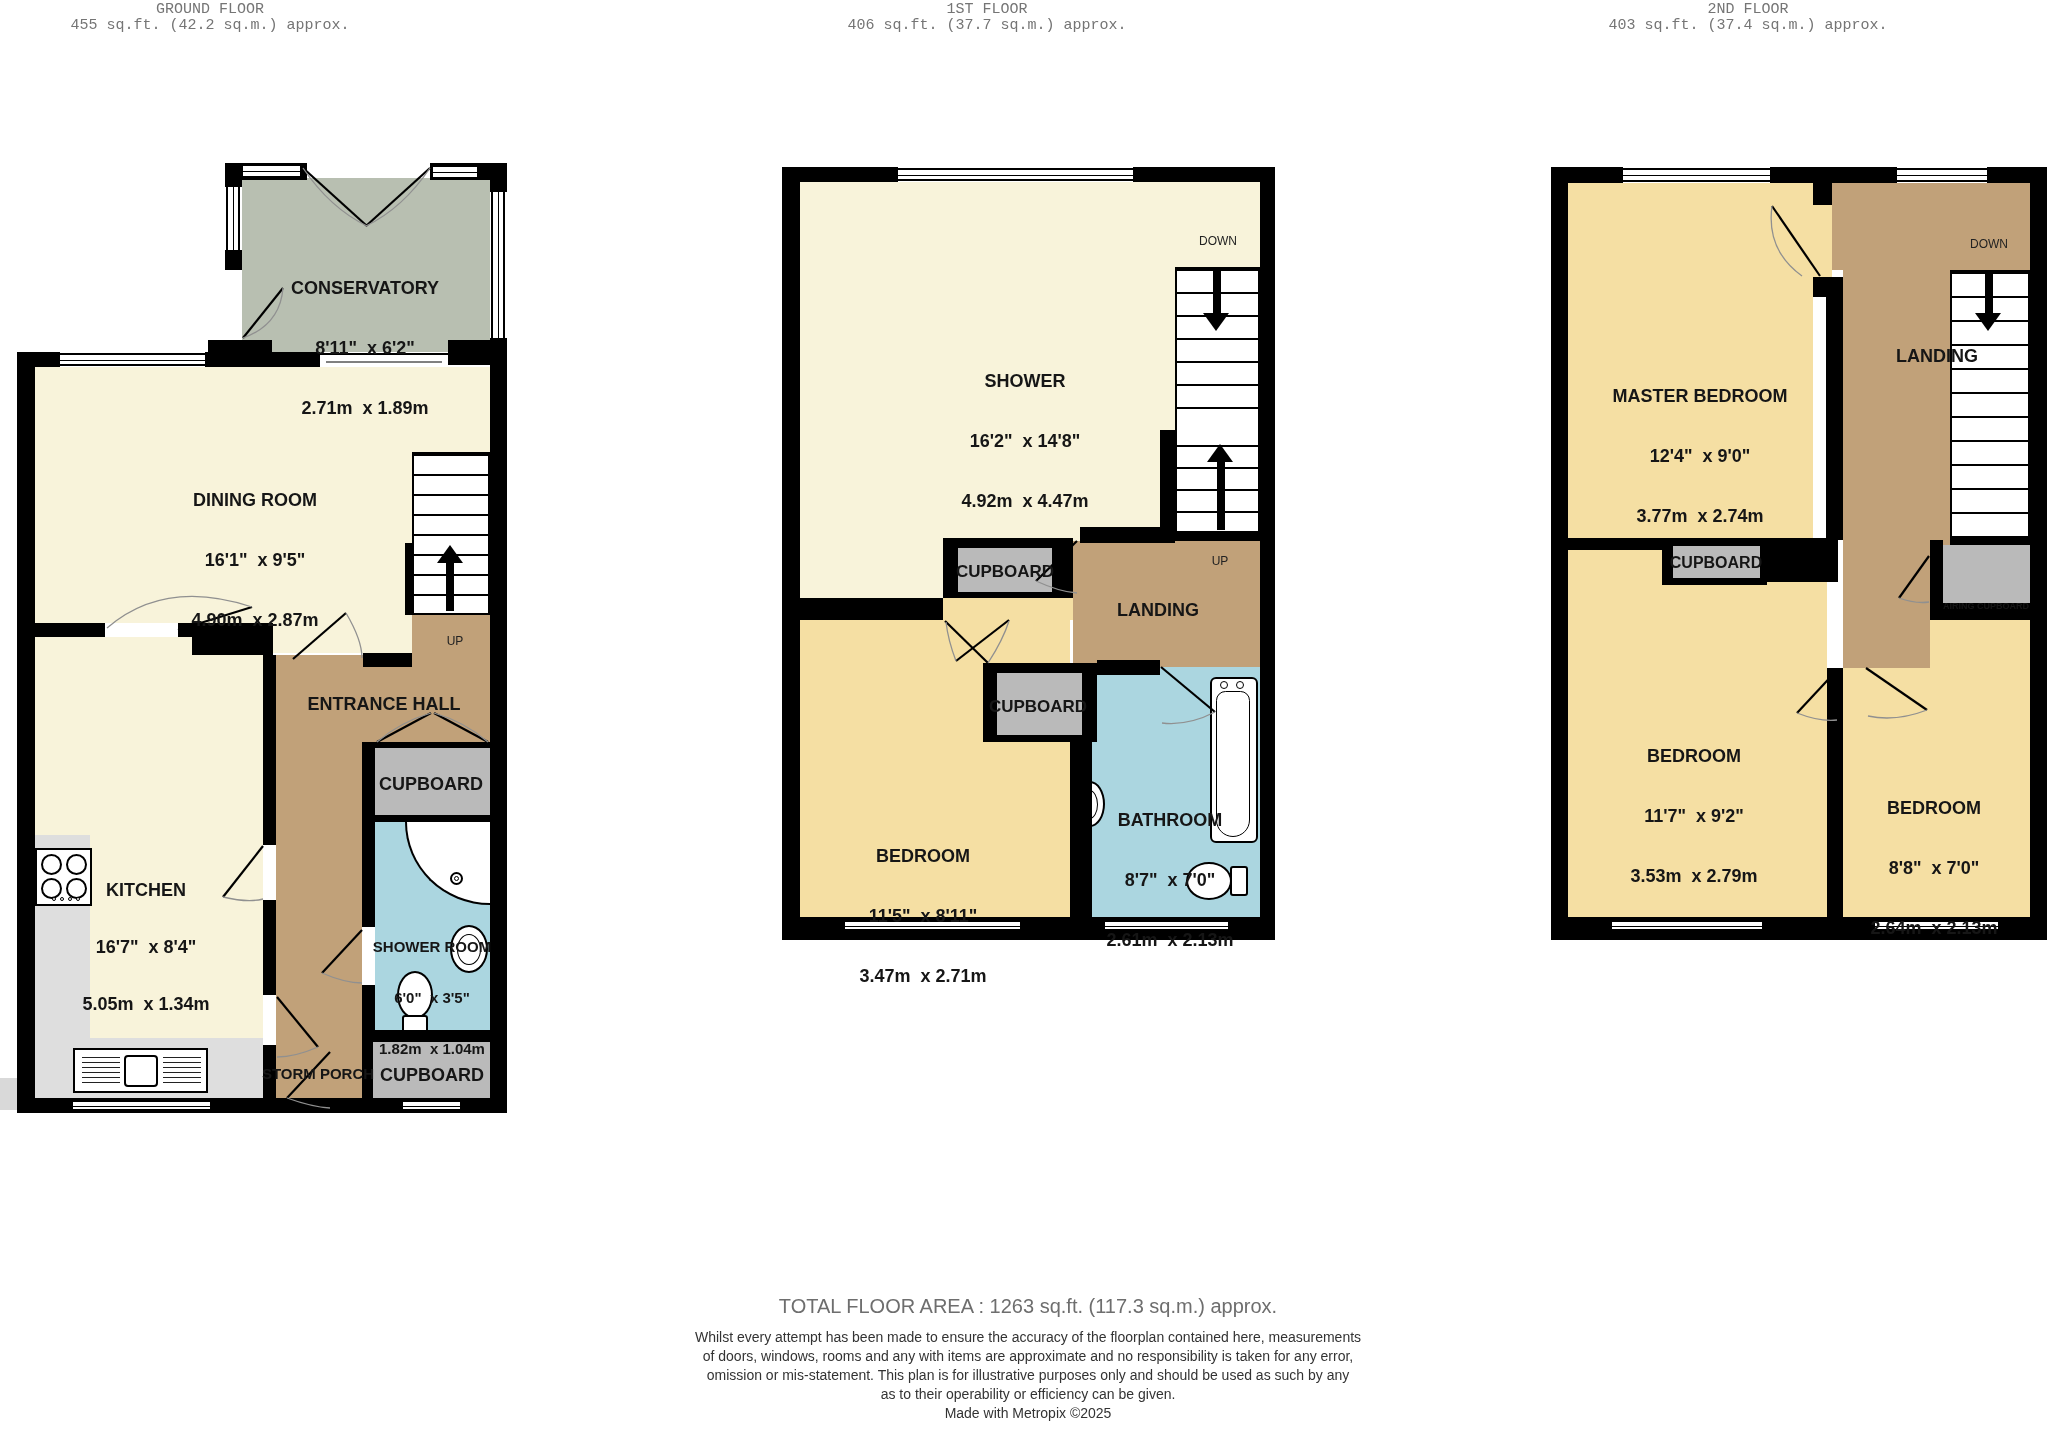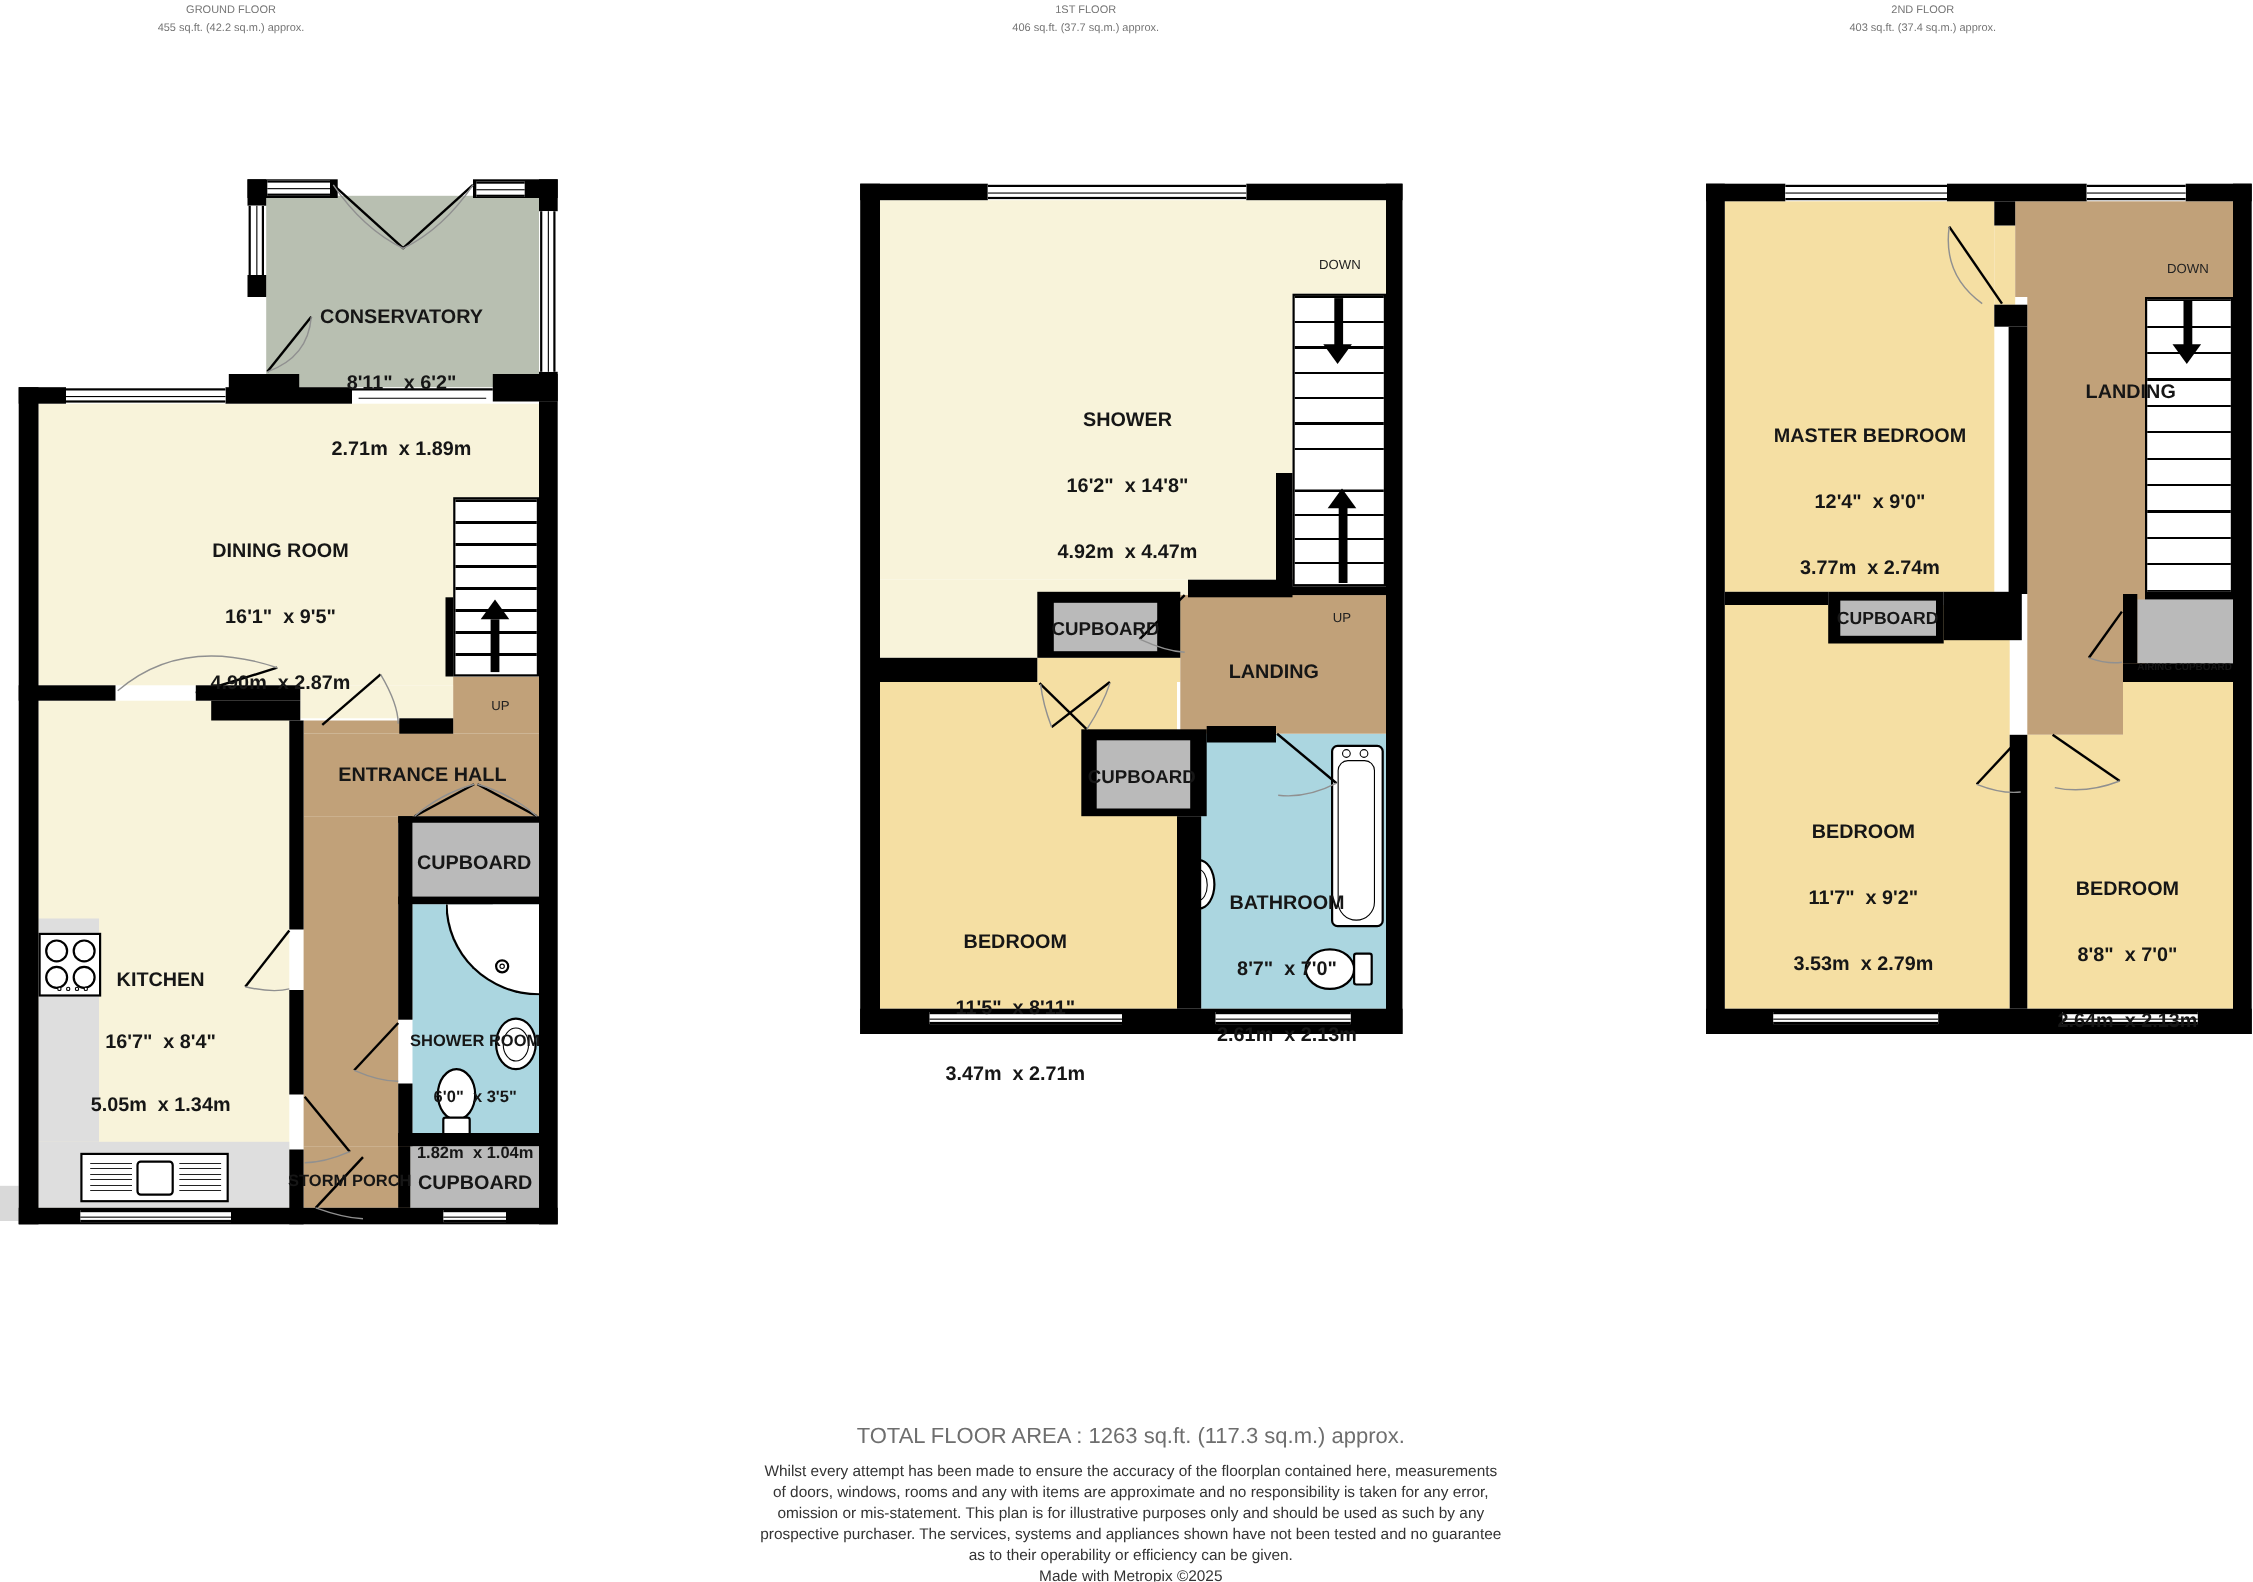--- a/index.html
+++ b/index.html
@@ -18,21 +18,21 @@
   .doors{position:absolute;left:0;top:0;z-index:6;}
   .lb {position:absolute;z-index:7;transform:translateX(-50%);text-align:center;font-weight:700;
        font-size:18px;line-height:20px;color:#161616;white-space:pre;}
   .lb.k{line-height:19px;}
   .lb.sh{font-size:15px;line-height:17px;}
   .lb.c17{font-size:17px;}
   .lb.c16{font-size:16px;}
   .lb.c15{font-size:15px;}
   .lb.tiny{font-size:9px;}
   .sm {position:absolute;z-index:7;transform:translateX(-50%);font-size:12px;color:#222;white-space:pre;}
-  .hd {position:absolute;z-index:7;width:360px;text-align:center;color:#757575;font-size:10px;line-height:16px;}
+  .hd {position:absolute;z-index:7;width:360px;text-align:center;color:#757575;font-size:15px;line-height:16px;font-family:Liberation Mono, monospace;}
   .ft {position:absolute;z-index:7;left:478px;top:1295px;width:1100px;text-align:center;}
   .ft .total{font-size:20px;color:#6e6e6e;margin-bottom:10px;}
   .ft .dl{font-size:14px;color:#333;line-height:19px;}
   .stem{position:absolute;background:#000;z-index:4;}
   .ahU{position:absolute;width:0;height:0;border-left:13px solid transparent;border-right:13px solid transparent;
        border-bottom:18px solid #000;z-index:4;}
   .ahD{position:absolute;width:0;height:0;border-left:13px solid transparent;border-right:13px solid transparent;
        border-top:18px solid #000;z-index:4;}
   .circ{position:absolute;border:2px solid #000;border-radius:50%;background:#fff;}
   .stripes{position:absolute;background-image:repeating-linear-gradient(to bottom,#222 0 1px,transparent 1px 5px);}
@@ -346,18 +346,17 @@
       <path d="M1927,710 Q1896,722 1868,716"></path>
       <path d="M1899,598 Q1916,604 1929,602"></path>
     </g>
   </svg>
 
   <div class="ft">
     <div class="total">TOTAL FLOOR AREA : 1263 sq.ft. (117.3 sq.m.) approx.</div>
     <div class="dl">Whilst every attempt has been made to ensure the accuracy of the floorplan contained here, measurements</div>
     <div class="dl">of doors, windows, rooms and any with items are approximate and no responsibility is taken for any error,</div>
     <div class="dl">omission or mis-statement. This plan is for illustrative purposes only and should be used as such by any</div>
-    <div class="dl">prospective purchaser. The services, systems and appliances shown have not been tested and no guarantee</div>
     <div class="dl">as to their operability or efficiency can be given.</div>
     <div class="dl">Made with Metropix ©2025</div>
   </div>
 
 </div>
 
 </body></html>

